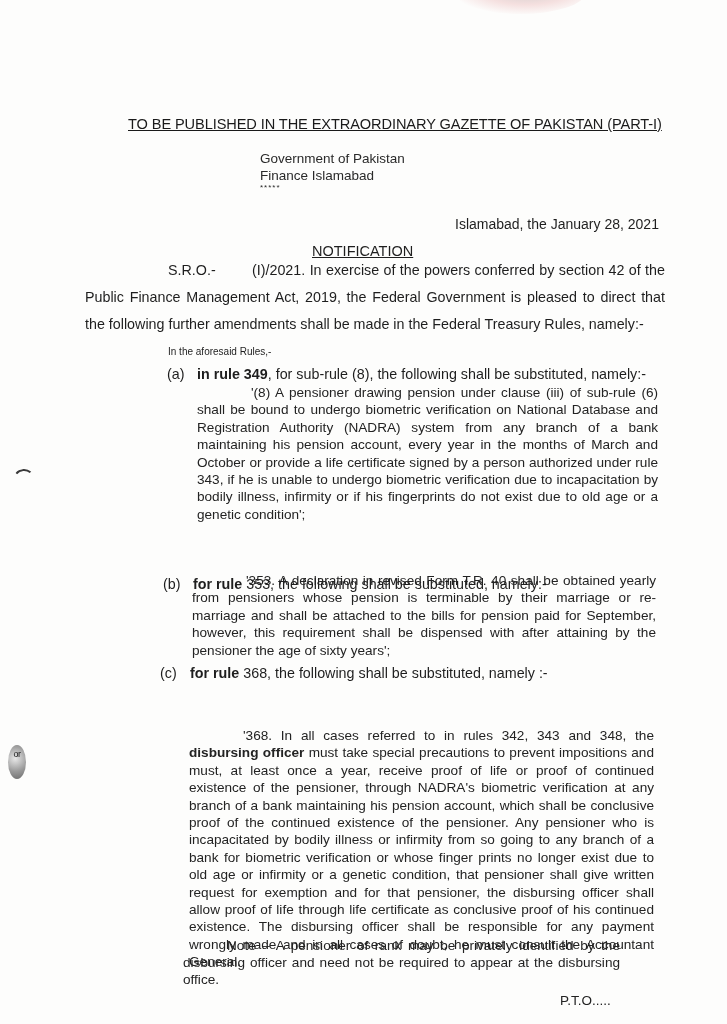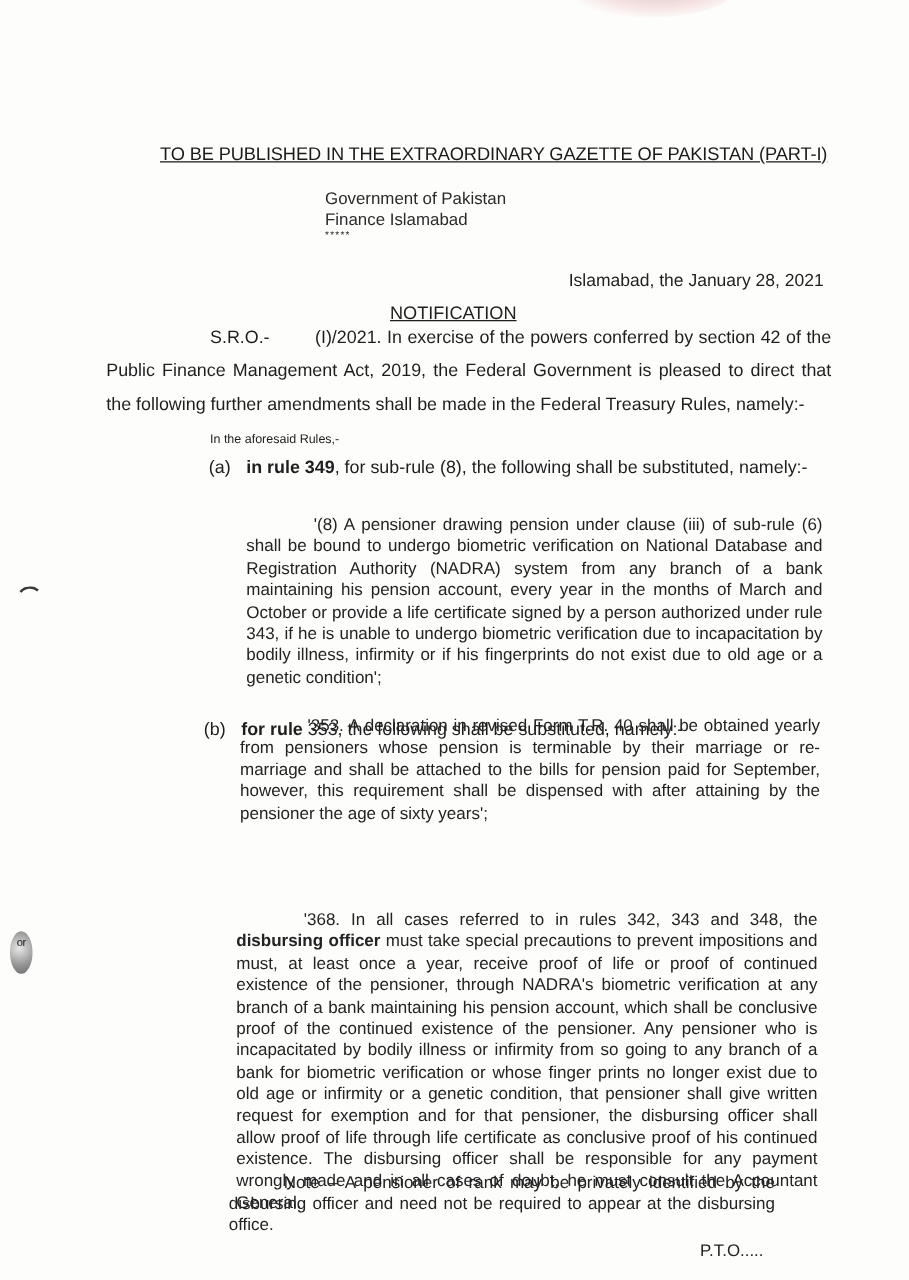--- a/index.html
+++ b/index.html
@@ -81,31 +81,34 @@
 
   <div class="para" style="top:257px;">
     <span class="sro">S.R.O.-</span><span style="padding-left:29px;">(I)/2021. In exercise of the powers conferred by section 42 of the Public Finance Management Act, 2019, the Federal Government is pleased to direct that the following further amendments shall be made in the Federal Treasury Rules, namely:-</span>
   </div>
 
   <div class="abs rules-intro">In the aforesaid Rules,-</div>
 
   <div class="item-head" style="left:167px; top:366px;">
     <span class="lbl">(a)</span><b>in rule 349</b><span>, for sub-rule (8), the following shall be substituted, namely:-</span>
   </div>
-  <div class="block" style="left:197px; top:411px; width:461px;">
+  <div class="block" style="left:197px; top:384px; width:461px;">
     <span class="indent"></span><span>'(8) A pensioner drawing pension under clause (iii) of sub-rule (6) shall be bound to undergo biometric verification on National Database and Registration Authority (NADRA) system from any branch of a bank maintaining his pension account, every year in the months of March and October or provide a life certificate signed by a person authorized under rule 343, if he is unable to undergo biometric verification due to incapacitation by bodily illness, infirmity or if his fingerprints do not exist due to old age or a genetic condition';</span>
   </div>
 
   <div class="item-head" style="left:163px; top:576px;">
     <span class="lbl">(b)</span><b>for rule</b><span> 353</span><span>, the following shall be substituted, namely:-</span>
   </div>
   <div class="block" style="left:192px; top:572px; width:464px;">
     <span class="indent"></span><span>'353. A declaration in revised Form T.R. 40 shall be obtained yearly from pensioners whose pension is terminable by their marriage or re-marriage and shall be attached to the bills for pension paid for September, however, this requirement shall be dispensed with after attaining by the pensioner the age of sixty years';</span>
   </div>
 
+  <div class="item-head" style="left:160px; top:665px;">
+    <span class="lbl">(c)</span><b>for rule</b><span> 368</span><span>, the following shall be substituted, namely :-</span>
+  </div>
   <div class="block" style="left:189px; top:727px; width:465px;">
     <span class="indent"></span><span>'368. In all cases referred to in rules 342, 343 and 348, the </span><b>disbursing officer</b><span> must take special precautions to prevent impositions and must, at least once a year, receive proof of life or proof of continued existence of the pensioner, through NADRA's biometric verification at any branch of a bank maintaining his pension account, which shall be conclusive proof of the continued existence of the pensioner. Any pensioner who is incapacitated by bodily illness or infirmity from so going to any branch of a bank for biometric verification or whose finger prints no longer exist due to old age or infirmity or a genetic condition, that pensioner shall give written request for exemption and for that pensioner, the disbursing officer shall allow proof of life through life certificate as conclusive proof of his continued existence. The disbursing officer shall be responsible for any payment wrongly made and in all cases of doubt, he must consult the Accountant General.</span>
   </div>
 
   <div class="note">
     <span class="indent"></span><span>Note – A pensioner of rank may be privately identified by the disbursing officer and need not be required to appear at the disbursing office.</span>
   </div>
 
   <div class="abs pto">P.T.O.....</div>
 

